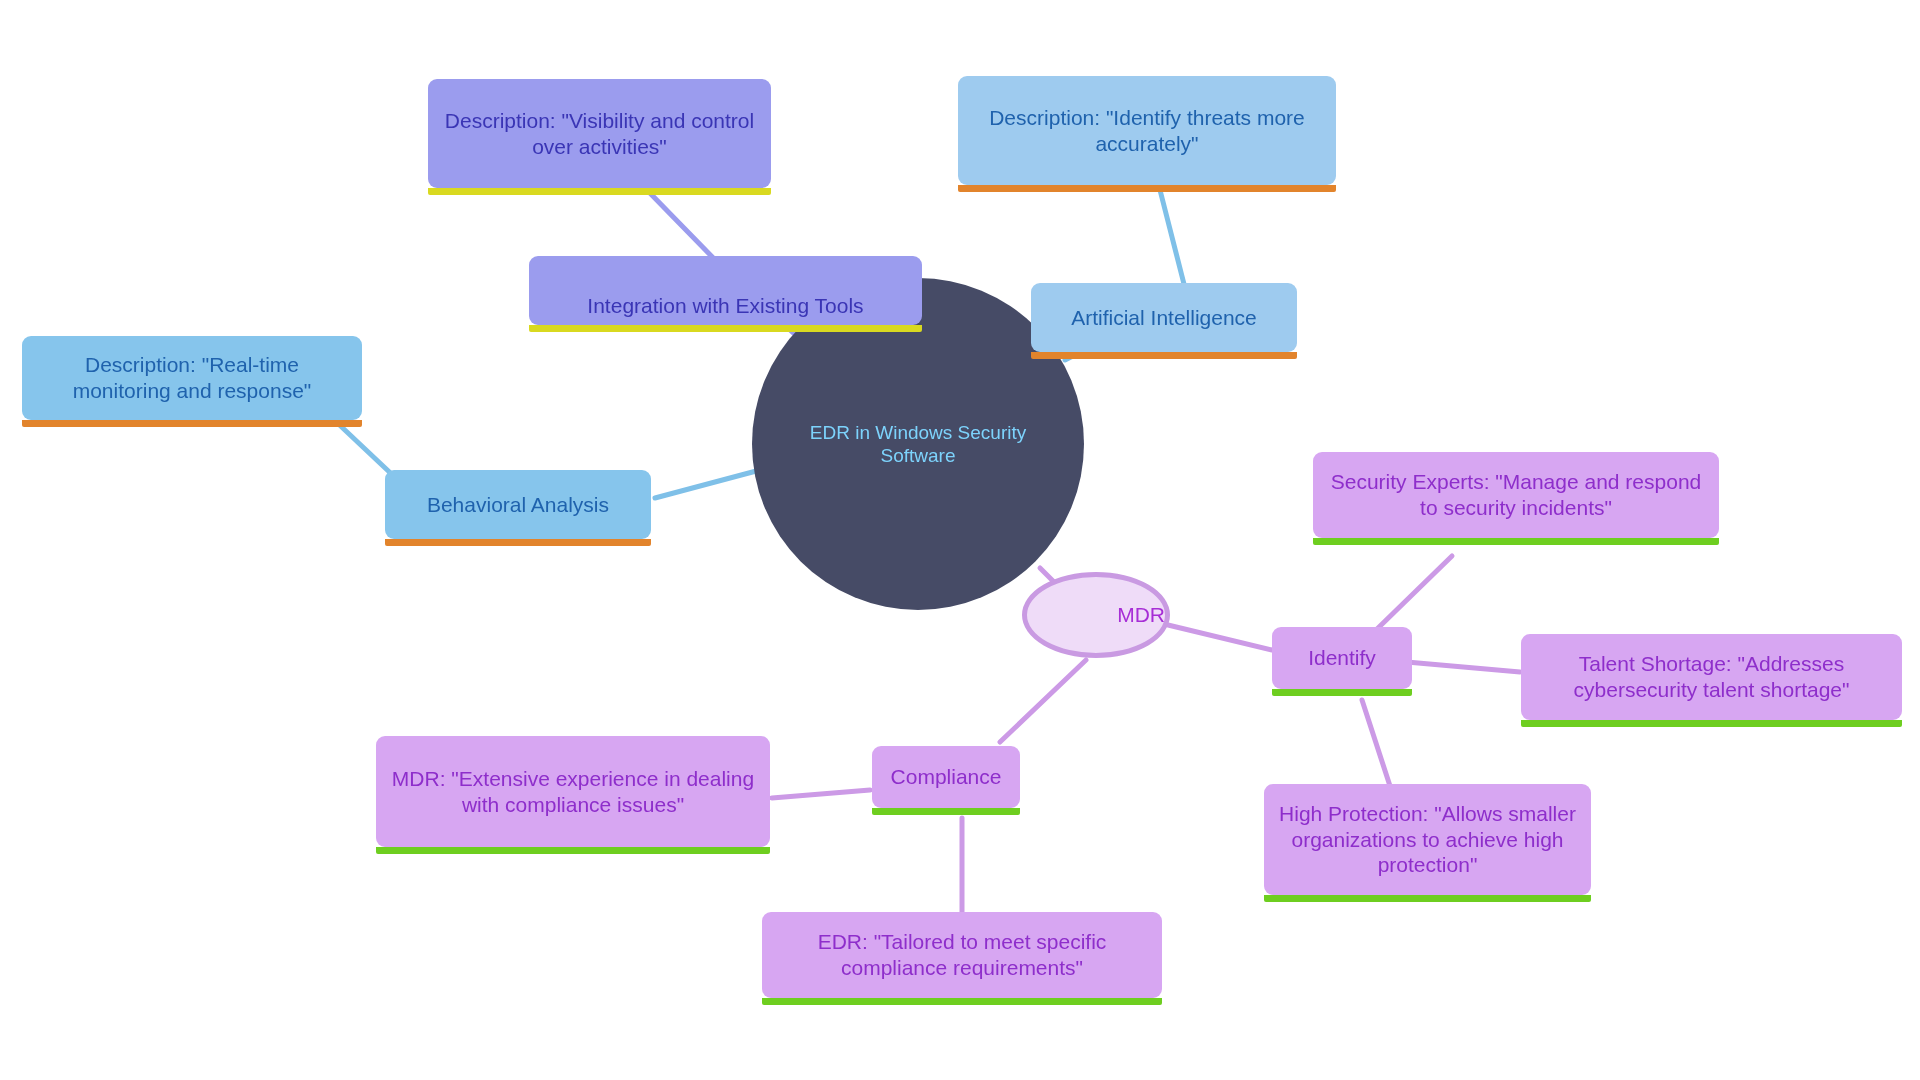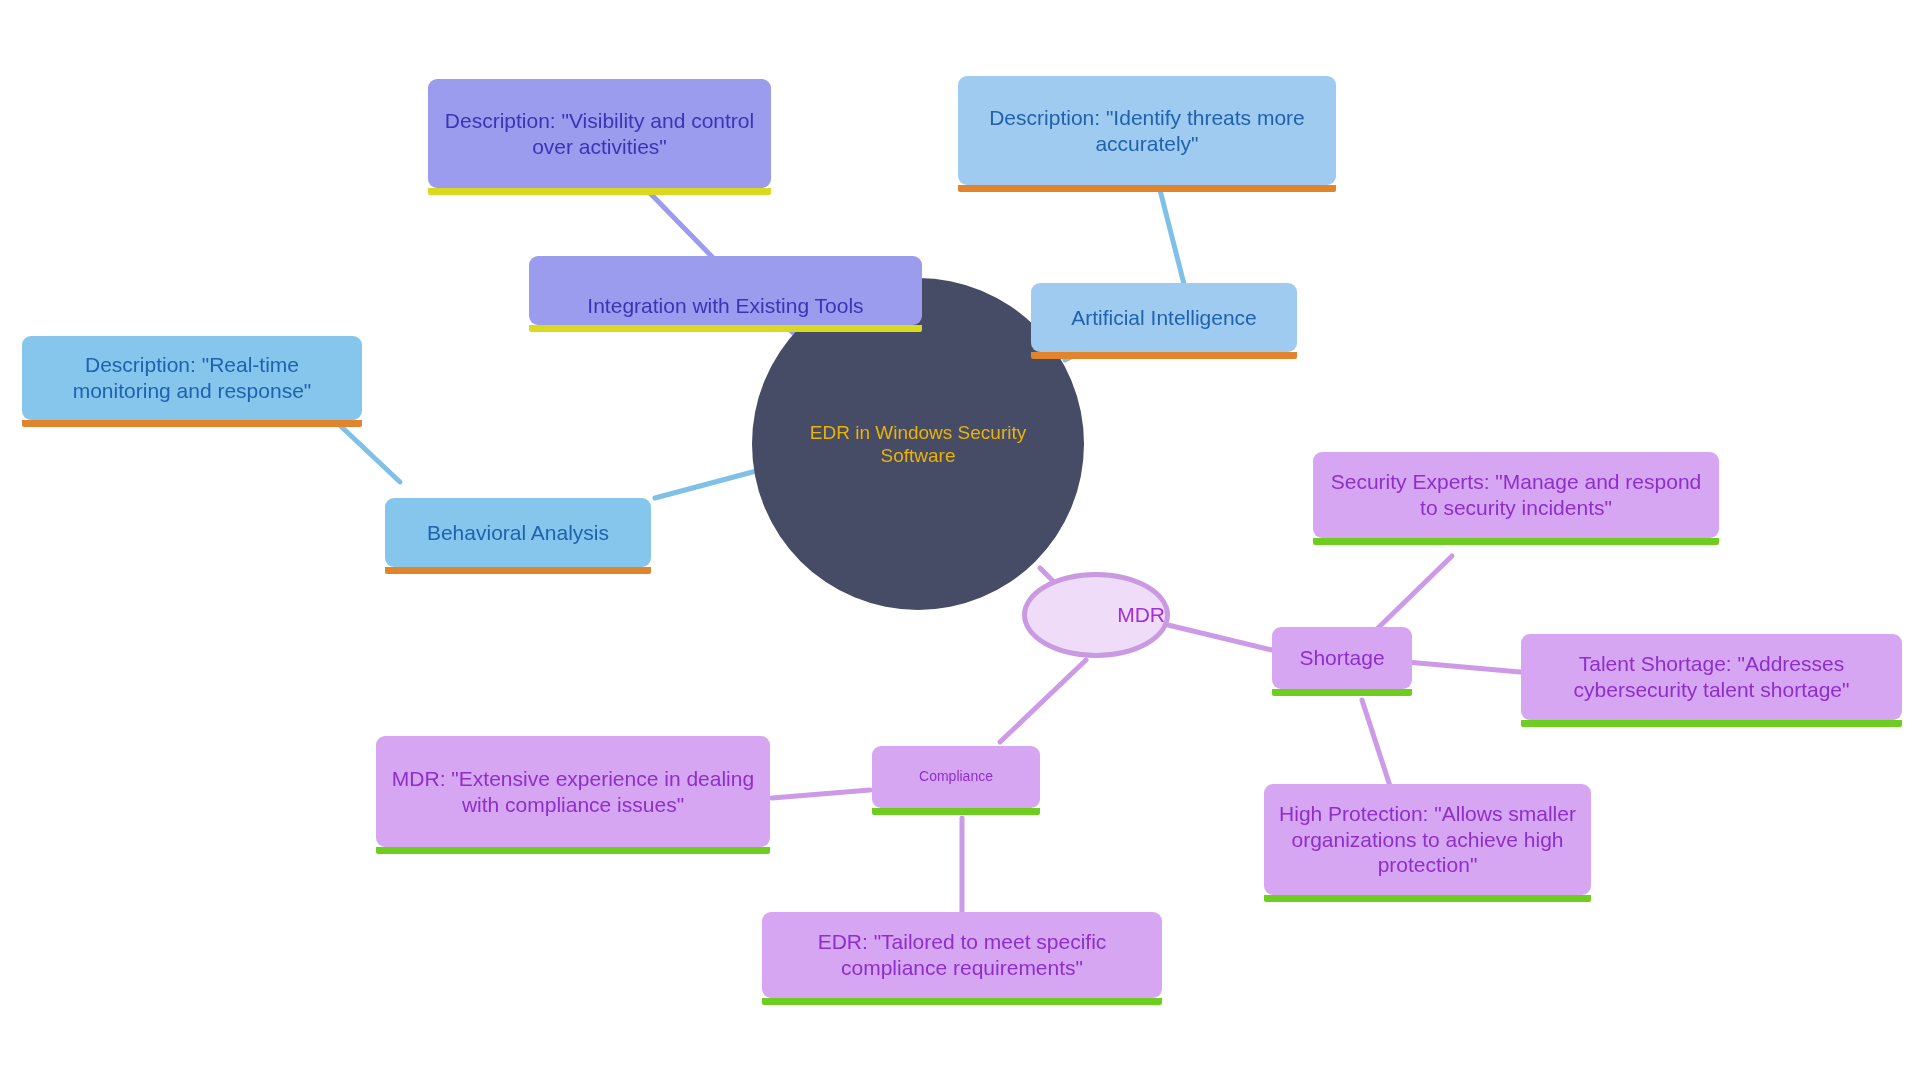--- a/index.html
+++ b/index.html
@@ -62,21 +62,21 @@
   .fill-skyblue    { background: #86c5ec; color: #1f62ad; }
   .fill-violet     { background: #d7a6f2; color: #8e2ecb; }
 
   .acc-yellow { --accent: #d9d920; }
   .acc-orange { --accent: #e2842c; }
   .acc-green  { --accent: #6ece20; }
 
   
   .center-node {
     background: #464b66;
-    color: #eab308;
+    color: #7dd3fc;
     border-radius: 50%;
     padding: 0 26px;
   }
   
   .pill-node {
     background: #efdcf8;
     border: 5px solid #c99ae2;
     border-radius: 50% / 50%;
     color: #a72ed6;
   }
@@ -134,45 +134,45 @@
   </div>
 
   <div class="node rect fill-lightblue acc-orange" style="left:1031px; top:283px; width:266px; height:69px; font-size:21px;">
     <span>Artificial Intelligence</span>
   </div>
 
   <div class="node rect fill-skyblue acc-orange" style="left:22px; top:336px; width:340px; height:84px; font-size:21px;">
     <span>Description: "Real-time monitoring and response"</span>
   </div>
 
-  <div class="node rect fill-skyblue acc-orange" style="left:385px; top:470px; width:266px; height:69px; font-size:21px;margin-top:28px;">
+  <div class="node rect fill-skyblue acc-orange" style="left:385px; top:470px; width:266px; height:69px; font-size:21px;">
     <span>Behavioral Analysis</span>
   </div>
 
   <div class="node pill-node" style="left:1022px; top:572px; width:148px; height:86px; font-size:21px;justify-content:flex-end;">
     <span>MDR</span>
   </div>
 
   <div class="node rect fill-violet acc-green" style="left:1272px; top:627px; width:140px; height:62px; font-size:21px;">
-    <span>Shortage</span>
+    <span>Identify</span>
   </div>
 
   <div class="node rect fill-violet acc-green" style="left:1313px; top:452px; width:406px; height:86px; font-size:21px;">
     <span>Security Experts: "Manage and respond to security incidents"</span>
   </div>
 
   <div class="node rect fill-violet acc-green" style="left:1521px; top:634px; width:381px; height:86px; font-size:21px;">
     <span>Talent Shortage: "Addresses cybersecurity talent shortage"</span>
   </div>
 
   <div class="node rect fill-violet acc-green" style="left:1264px; top:784px; width:327px; height:111px; font-size:21px;">
     <span>High Protection: "Allows smaller organizations to achieve high protection"</span>
   </div>
 
-  <div class="node rect fill-violet acc-green" style="left:872px; top:746px; width:168px; height:62px; font-size:14px;">
+  <div class="node rect fill-violet acc-green" style="left:872px; top:746px; width:148px; height:62px; font-size:21px;">
     <span>Compliance</span>
   </div>
 
   <div class="node rect fill-violet acc-green" style="left:376px; top:736px; width:394px; height:111px; font-size:21px;">
     <span>MDR: "Extensive experience in dealing with compliance issues"</span>
   </div>
 
   <div class="node rect fill-violet acc-green" style="left:762px; top:912px; width:400px; height:86px; font-size:21px;">
     <span>EDR: "Tailored to meet specific compliance requirements"</span>
   </div>

